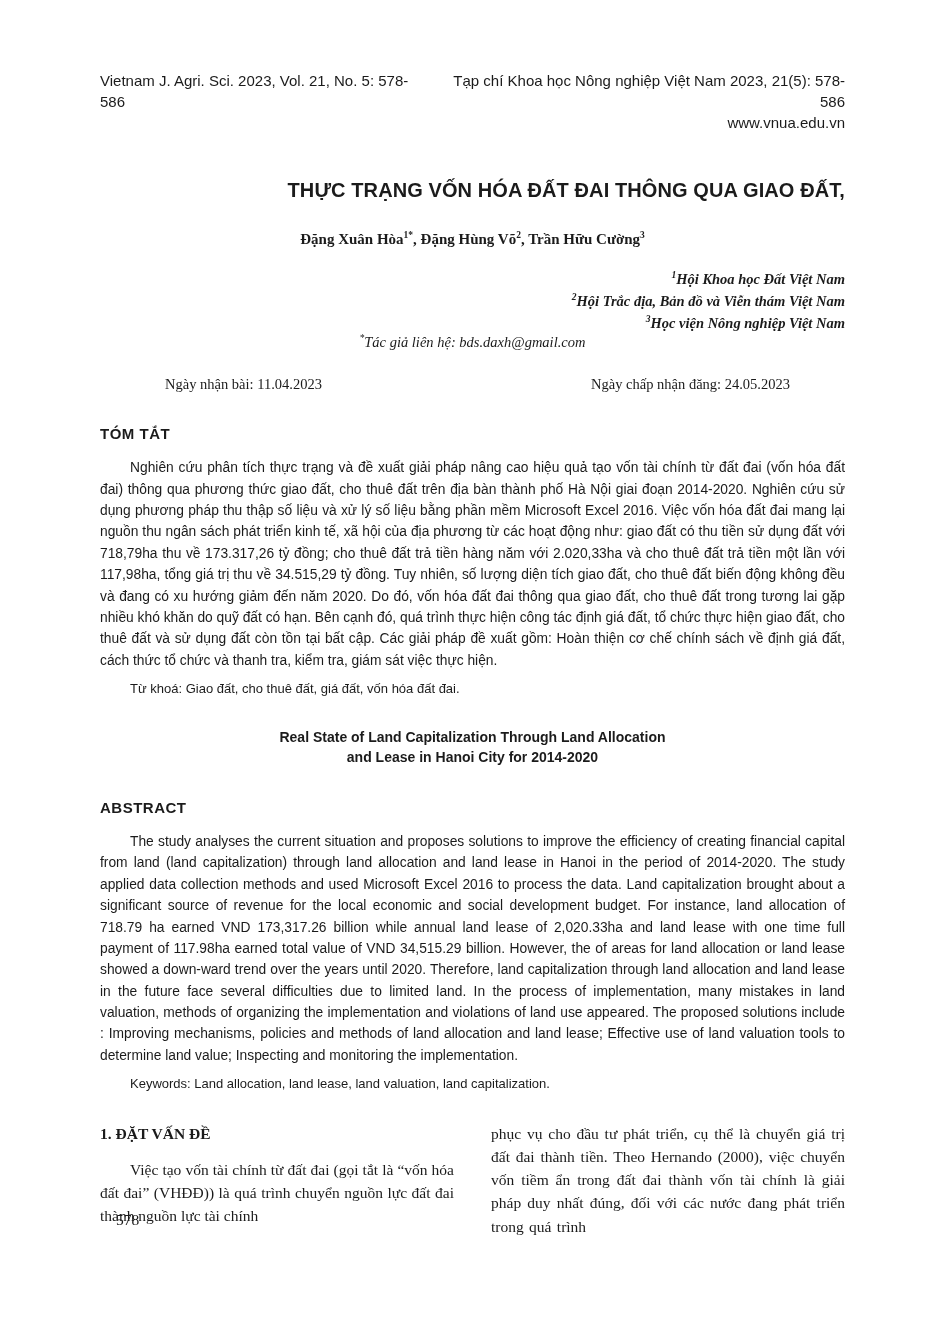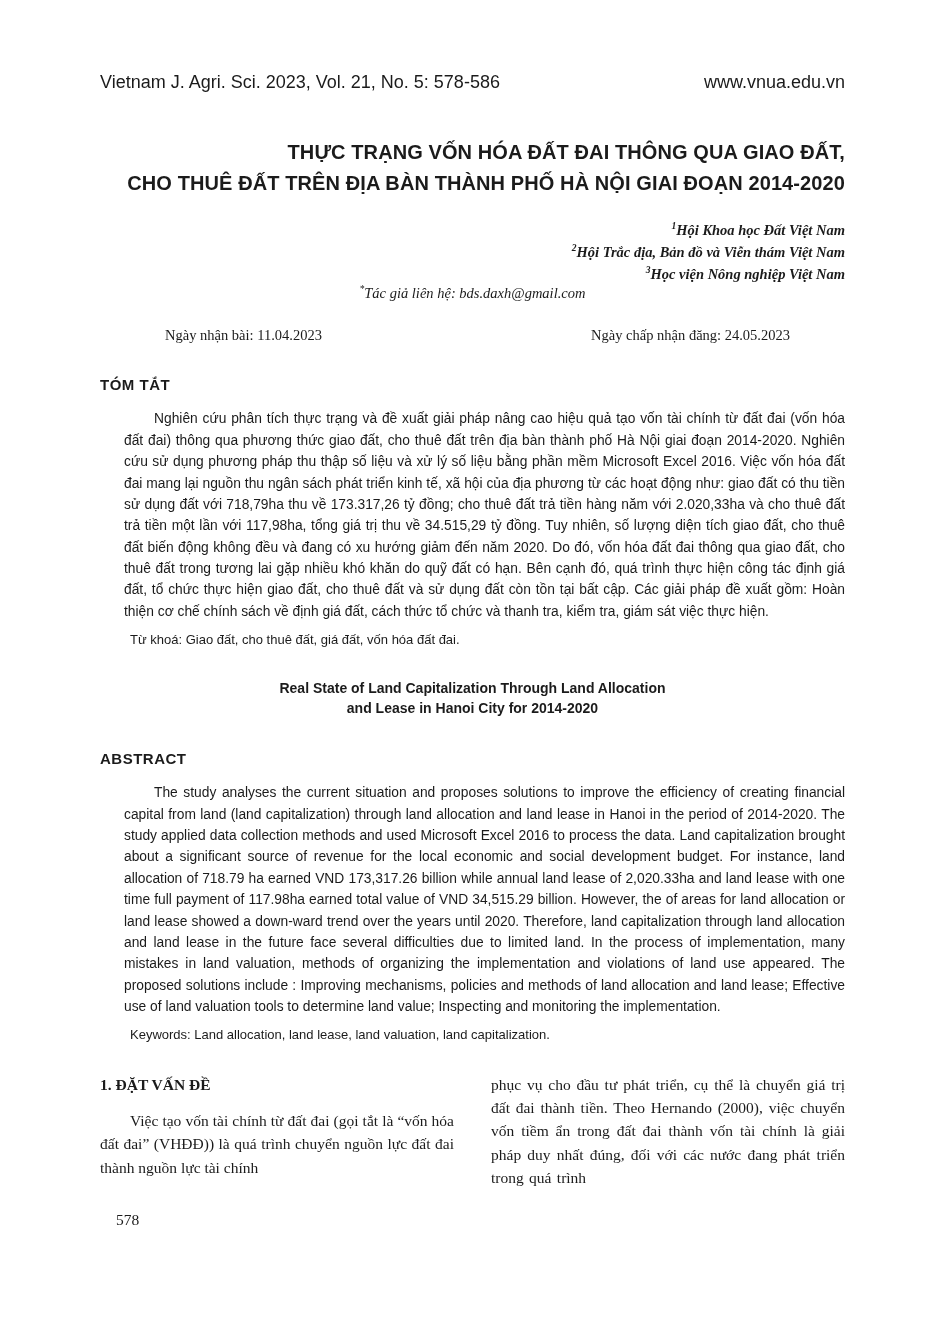--- a/index.html
+++ b/index.html
@@ -14,21 +14,21 @@
     position: relative;
     width: 943px; height: 1333px;
     padding: 70px 98px 0 100px;
     background: #ffffff;
     overflow: hidden;
   }
   sup { font-size: 9.5px; vertical-align: super; line-height: 0; }
 
   .page-header {
     display: flex; justify-content: space-between; align-items: flex-start;
-    font-size: 18px; line-height: 1.4;
+    font-size: 15px; line-height: 1.4;
   }
   .header-right { text-align: right; }
 
   .paper-title {
     margin-top: 42px; text-align: right;
     font-size: 20px; font-weight: bold; line-height: 1.55;
     letter-spacing: 0.1px;
   }
   .title-line { display: block; }
 
@@ -59,21 +59,21 @@
     font-size: 14.5px;
   }
 
   .abs-heading {
     margin-top: 32px; text-align: left;
     font-size: 15px; font-weight: bold; letter-spacing: 0.5px;
   }
   .abs-body {
     margin-top: 15px;
     font-size: 13.8px; line-height: 1.55;
-    text-align: justify; text-indent: 30px; margin-left: 24px;
+    text-align: justify; text-indent: 30px;
   }
   .abs-keywords {
     margin-top: 8px;
     font-size: 13px; line-height: 1.5;
     text-indent: 30px;
   }
 
   .title-en {
     margin-top: 28px; text-align: center;
     font-size: 14px; font-weight: bold; line-height: 1.45;
@@ -102,29 +102,30 @@
   }
 </style>
 </head>
 <body>
 
 <div class="page">
 
   <header class="page-header">
     <div class="header-left">Vietnam J. Agri. Sci. 2023, Vol. 21, No. 5: 578-586</div>
     <div class="header-right">
+      <div>Tạp chí Khoa học Nông nghiệp Việt Nam 2023, 21(5): 578-586</div>
       <div>www.vnua.edu.vn</div>
     </div>
   </header>
 
   <h1 class="paper-title">
       <span class="title-line">THỰC TRẠNG VỐN HÓA ĐẤT ĐAI THÔNG QUA GIAO ĐẤT,</span>
-      <span class="title-line">CHO THUÊ ĐẤT TRÊN ĐỊA BÀN THÀNH PHỐ HÀ NỘI GIAI ĐOẠN 2014-2020</span>
     </h1>
 
+  <div class="authors"><span><span>Đặng Xuân Hòa</span><sup>1*</sup><span>, </span></span><span><span>Đặng Hùng Võ</span><sup>2</sup><span>, </span></span><span><span>Trần Hữu Cường</span><sup>3</sup></span></div>
 
   <div class="affiliations">
     <div><sup>1</sup><span>Hội Khoa học Đất Việt Nam</span></div>
     <div><sup>2</sup><span>Hội Trắc địa, Bản đồ và Viễn thám Việt Nam</span></div>
     <div><sup>3</sup><span>Học viện Nông nghiệp Việt Nam</span></div>
   </div>
 
   <div class="contact"><sup>*</sup><span>Tác giả liên hệ: bds.daxh@gmail.com</span></div>
 
   <div class="dates">

